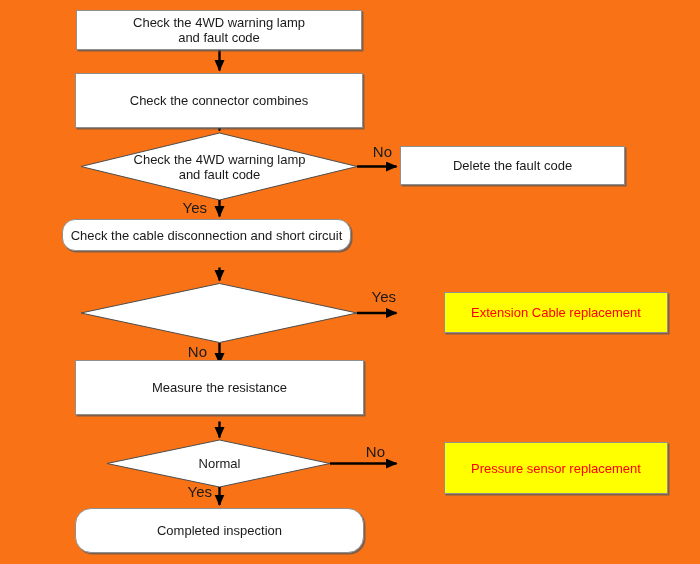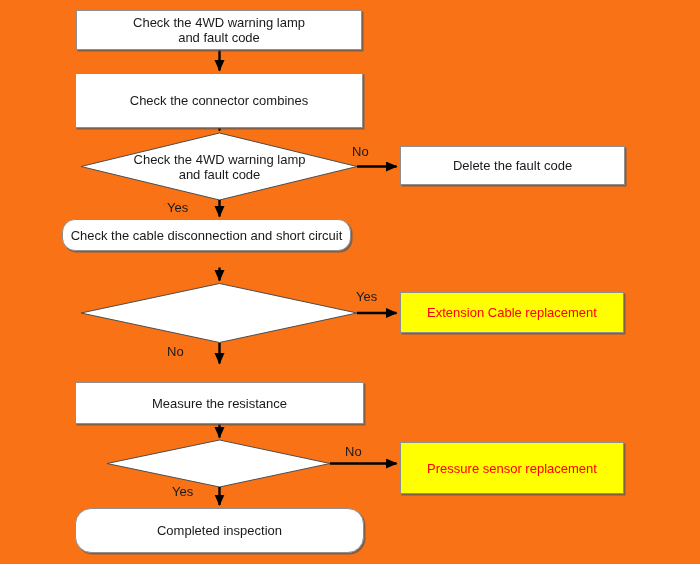--- a/index.html
+++ b/index.html
@@ -32,33 +32,34 @@
     justify-content: center;
     text-align: center;
     font-size: 13px;
     line-height: 15px;
     white-space: pre-line;
     padding: 1px 2px;
   }
   .box.highlight {
     background: var(--highlight-bg, #ffff00);
     color: var(--highlight-text, #ff0000);
+    margin-left: 44px;
   }
   .dtext {
     position: absolute;
     text-align: center;
     font-size: 13px;
     line-height: 15px;
     white-space: pre-line;
   }
   .elabel {
     position: absolute;
     width: 40px;
-    text-align: left;
-    font-size: 13px;
+    text-align: right;
+    font-size: 15px;
     line-height: 15px;
   }
   .diamond {
     fill: #ffffff;
     stroke: var(--line, #4d4d4d);
     stroke-width: 1;
   }
   .arrow {
     stroke: var(--arrow, #000000);
     stroke-width: 2.4;
@@ -93,34 +94,35 @@
     <line class="arrow" x1="330" y1="463.5" x2="396.5" y2="463.5" marker-end="url(#ah)"></line>
   </svg>
 
   <div class="box" style="left:76px; top:10px; width:286px; height:40px;">Check the 4WD warning lamp
 and fault code</div>
 
   <div class="box" style="left:75px; top:73px; width:288px; height:55px;">Check the connector combines</div>
 
   <div class="box" style="left:62px; top:219px; width:289px; height:32px;border-radius:13px;">Check the cable disconnection and short circuit</div>
 
-  <div class="box" style="left:75px; top:382px; width:289px; height:42px;text-align:right;">Measure the resistance</div>
+  <div class="box" style="left:75px; top:360px; width:289px; height:55px;text-align:right;">Measure the resistance</div>
 
   <div class="box" style="left:75px; top:508px; width:289px; height:45px;border-radius:16px;">Completed inspection</div>
 
   <div class="box" style="left:400px; top:146px; width:225px; height:39px;">Delete the fault code</div>
 
   <div class="box highlight" style="left:400px; top:292px; width:224px; height:41px;">Extension Cable replacement</div>
 
   <div class="box highlight" style="left:400px; top:442px; width:224px; height:52px;">Pressure sensor replacement</div>
 
   <div class="dtext" style="left:79.5px; top:152px; width:280px;">Check the 4WD warning lamp
 and fault code</div>
 
 
+  <div class="dtext" style="left:107px; top:456px; width:225px;">Normal</div>
 
   <div class="elabel" style="left:352px; top:144px;">No</div>
 
   <div class="elabel" style="left:167px; top:200px;">Yes</div>
 
   <div class="elabel" style="left:356px; top:289px;">Yes</div>
 
   <div class="elabel" style="left:167px; top:344px;">No</div>
 
   <div class="elabel" style="left:345px; top:444px;">No</div>

